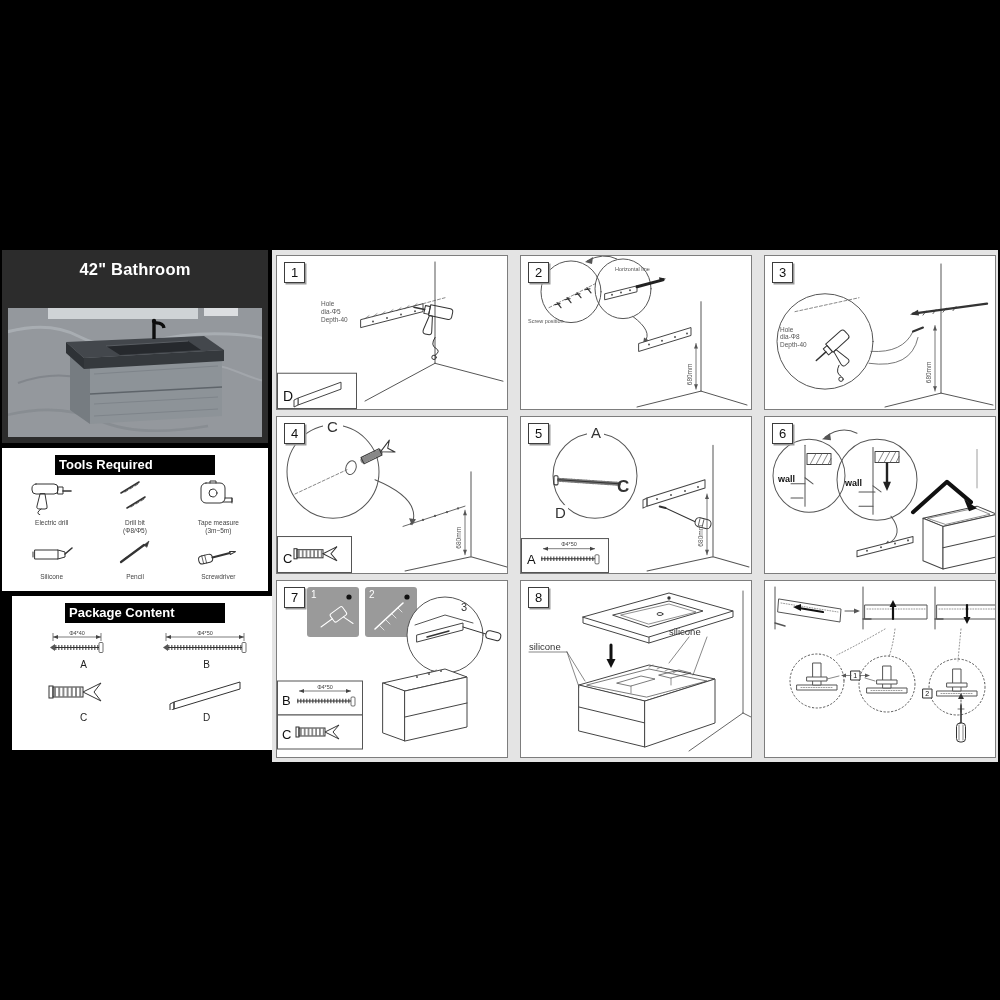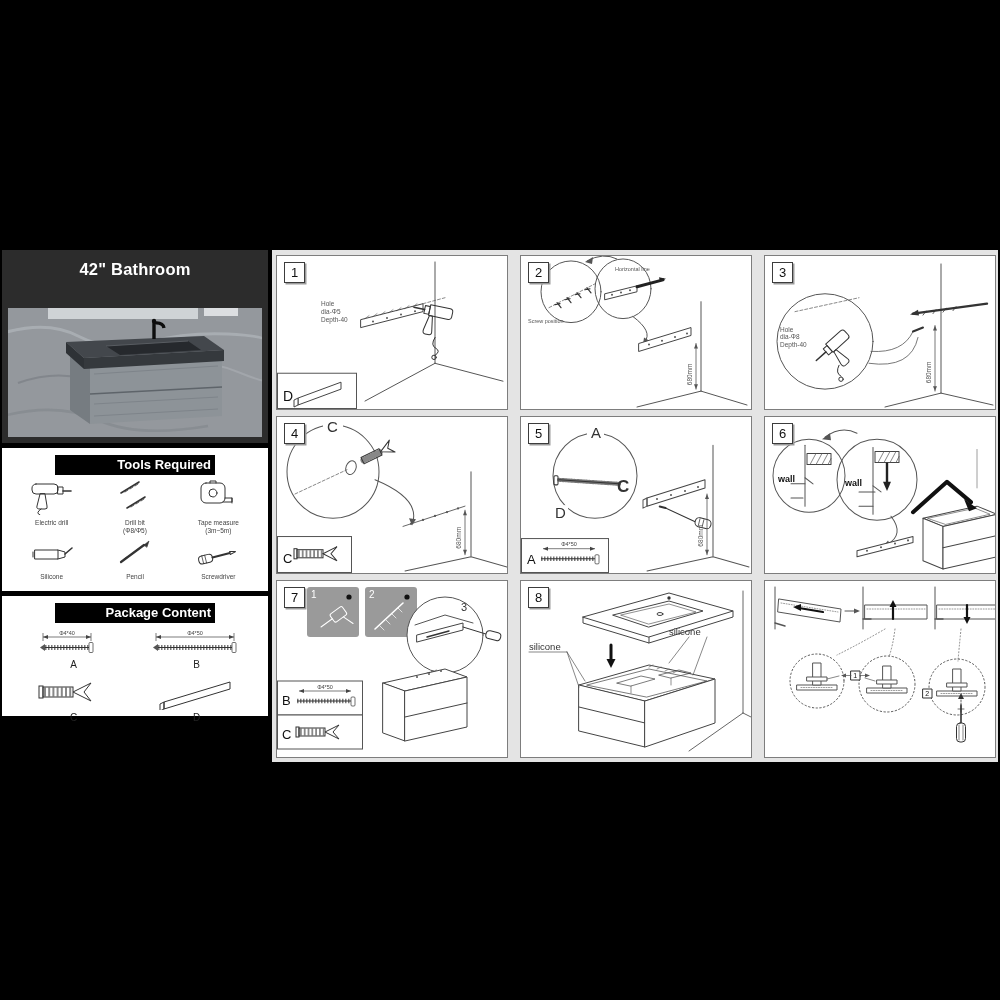--- a/index.html
+++ b/index.html
@@ -6,22 +6,22 @@
   .stage{position:relative;width:1000px;height:1000px;background:#000;overflow:hidden;
          font-family:"Liberation Sans", sans-serif;}
   .panel{position:absolute;box-sizing:border-box;}
   
   .title-panel{left:2px;top:250px;width:266px;height:193px;background:#2c2c2c;}
   .title-header{padding-top:9px;text-align:center;color:#fff;font-weight:bold;
                 font-size:16.5px;line-height:1.32;letter-spacing:.2px;}
   .photo{position:absolute;left:6px;top:58px;width:254px;height:129px;overflow:hidden;}
   .white-panel{background:#fff;}
   .tools-panel{left:2px;top:448px;width:266px;height:143px;}
-  .package-panel{left:2px;top:596px;width:266px;height:120px;}
-  .bar{margin:7px auto 2px;background:#000;color:#fff;font-weight:bold;text-align:right;
+  .package-panel{left:12px;top:596px;width:266px;height:154px;}
+  .bar{margin:7px auto 2px;background:#000;color:#fff;font-weight:bold;text-align:left;
        width:152px;padding:2px 4px 3px;font-size:13px;}
   .tools-grid{display:grid;grid-template-columns:1fr 1fr 1fr;padding:0 8px;}
   .tool{ text-align:center;}
   .tool .lab{font-size:6.5px;color:#444;line-height:1.25;}
   .pkg-grid{display:grid;grid-template-columns:1fr 1fr;padding:2px 10px 0;row-gap:6px;}
   .pkg{ text-align:center;}
   .pkg .lab{font-size:10px;color:#222;margin-top:-2px;}
   
   .steps{position:absolute;left:272px;top:250px;width:726px;height:512px;background:#e4e4e4;}
   .cell{position:absolute;width:230px;background:#fff;border:1px solid #7d7d7d;}

